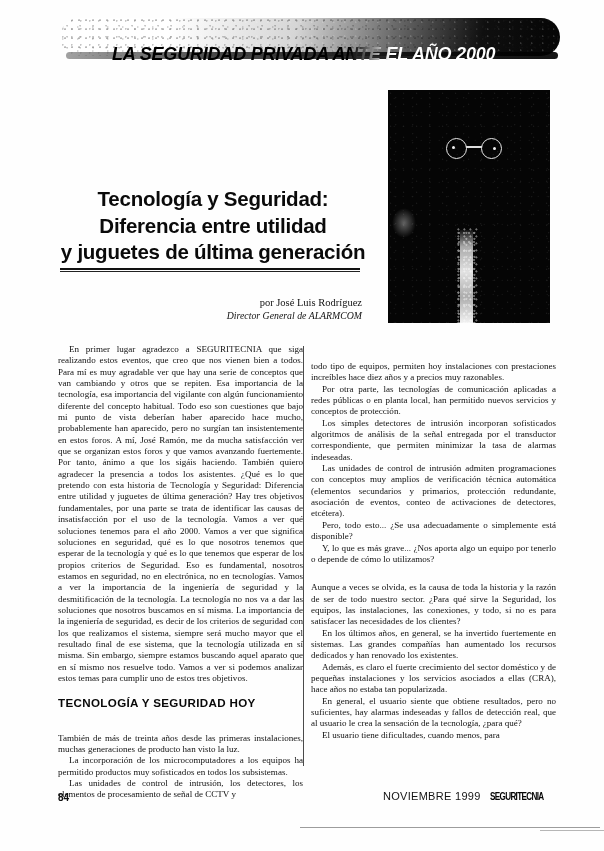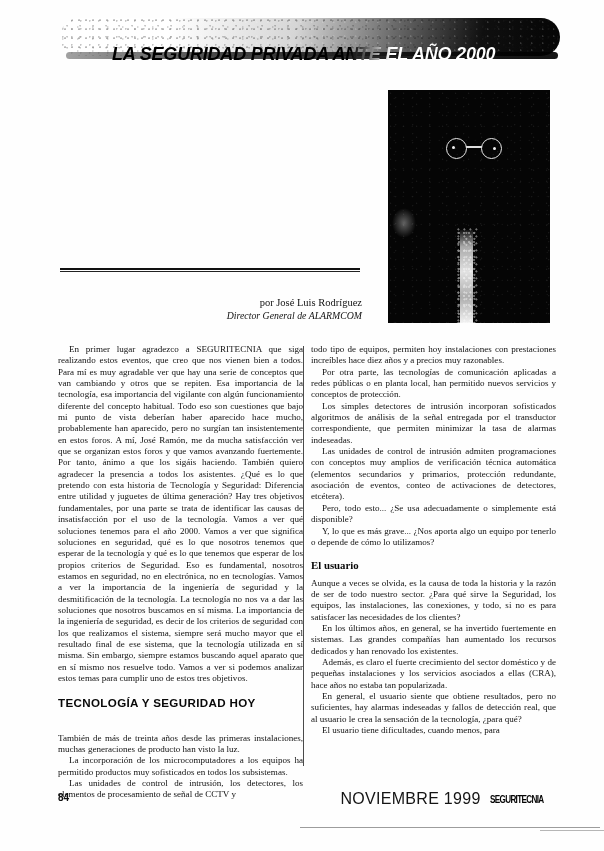--- a/index.html
+++ b/index.html
@@ -255,21 +255,21 @@
     color: #111;
     -webkit-hyphens: auto;
     hyphens: auto;
   }
   .col.c1 { left: 58px; }
   .col.c2 { left: 311px; }
   .col p {
     margin: 0;
     text-indent: 11px;
   }
-  .col p.noindent { text-indent: 0; }
+  .col p.noindent { text-indent: 0; margin-top: 17px; }
 
   h2.sec-head {
     font-family: "Liberation Sans", sans-serif;
     font-weight: bold;
     font-size: 11.6px;
     letter-spacing: 0.35px;
     margin: 13px 0 24px 0;
     color: #080808;
     text-align: left;
   }
@@ -295,21 +295,21 @@
   .footer-right {
     position: absolute;
     right: 42px;
     top: 790px;
     display: flex;
     align-items: center;
     gap: 9px;
   }
   .issue-date {
     font-family: "Liberation Sans", sans-serif;
-    font-size: 16px;
+    font-size: 11px;
     letter-spacing: 0.3px;
     color: #141414;
   }
   .masthead {
     font-family: "Liberation Sans", sans-serif;
     font-weight: bold;
     font-size: 11px;
     letter-spacing: -0.9px;
     transform: scaleX(0.74);
     transform-origin: left center;
@@ -351,20 +351,25 @@
       <div class="lens left"></div>
       <div class="lens right"></div>
       <div class="bridge"></div>
       <div class="glint g1"></div>
       <div class="glint g2"></div>
     </div>
     <div class="shirt"></div>
     <div class="shirt-speck"></div>
   </div>
 
+  <div class="headline">
+    <div>Tecnología y Seguridad:</div>
+    <div>Diferencia entre utilidad</div>
+    <div class="l3">y juguetes de última generación</div>
+  </div>
 
   <div class="title-rule">
     <div class="r1"></div>
     <div class="r2"></div>
   </div>
 
   <div class="byline">
     <div>por José Luis Rodríguez</div>
     <div class="role">Director General de ALARMCOM</div>
   </div>
@@ -379,21 +384,20 @@
     <p>Las unidades de control de intrusión, los detectores, los elementos de procesamiento de señal de CCTV y</p>
   </div>
 
   <div class="col c2">
     <p class="noindent">todo tipo de equipos, permiten hoy instalaciones con prestaciones increíbles hace diez años y a precios muy razonables.</p>
     <p>Por otra parte, las tecnologías de comunicación aplicadas a redes públicas o en planta local, han permitido nuevos servicios y conceptos de protección.</p>
     <p>Los simples detectores de intrusión incorporan sofisticados algoritmos de análisis de la señal entregada por el transductor correspondiente, que permiten minimizar la tasa de alarmas indeseadas.</p>
     <p>Las unidades de control de intrusión admiten programaciones con conceptos muy amplios de verificación técnica automática (elementos secundarios y primarios, protección redundante, asociación de eventos, conteo de activaciones de detectores, etcétera).</p>
     <p>Pero, todo esto... ¿Se usa adecuadamente o simplemente está disponible?</p>
     <p>Y, lo que es más grave... ¿Nos aporta algo un equipo por tenerlo o depende de cómo lo utilizamos?</p>
-    <h3 class="sub-head">El usuario</h3>
     <p class="noindent">Aunque a veces se olvida, es la causa de toda la historia y la razón de ser de todo nuestro sector. ¿Para qué sirve la Seguridad, los equipos, las instalaciones, las conexiones, y todo, si no es para satisfacer las necesidades de los clientes?</p>
     <p>En los últimos años, en general, se ha invertido fuertemente en sistemas. Las grandes compañías han aumentado los recursos dedicados y han renovado los existentes.</p>
     <p>Además, es claro el fuerte crecimiento del sector doméstico y de pequeñas instalaciones y los servicios asociados a ellas (CRA), hace años no estaba tan popularizada.</p>
     <p>En general, el usuario siente que obtiene resultados, pero no suficientes, hay alarmas indeseadas y fallos de detección real, que al usuario le crea la sensación de la tecnología, ¿para qué?</p>
     <p>El usuario tiene dificultades, cuando menos, para</p>
   </div>
 
   <div class="folio">84</div>
   <div class="footer-right">
     <span class="issue-date">NOVIEMBRE 1999</span>

